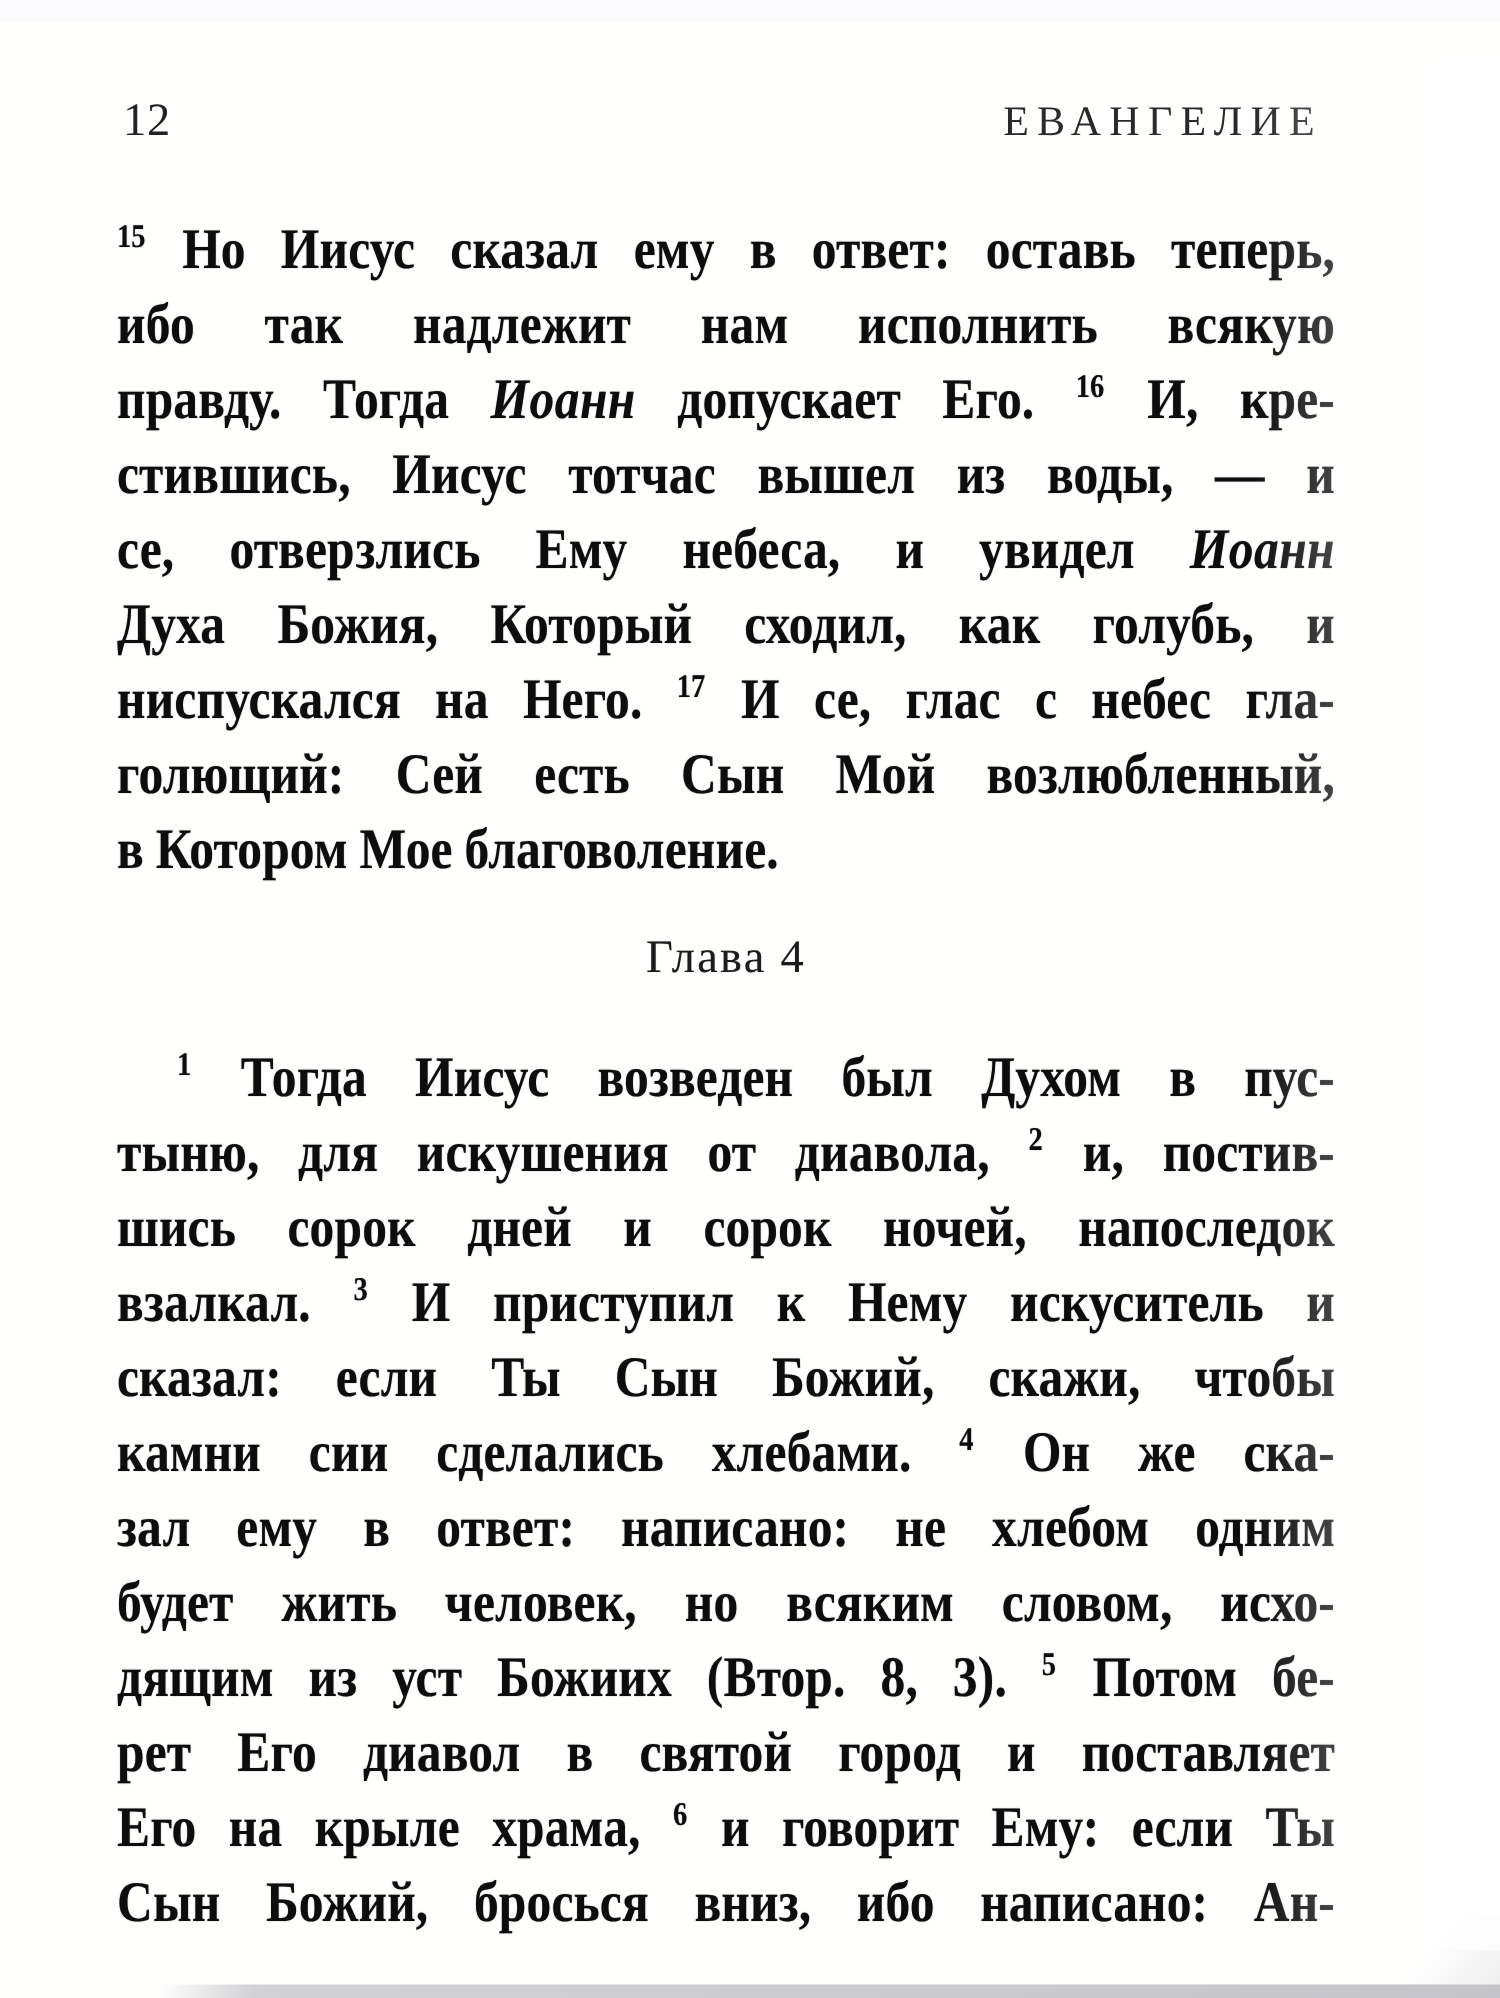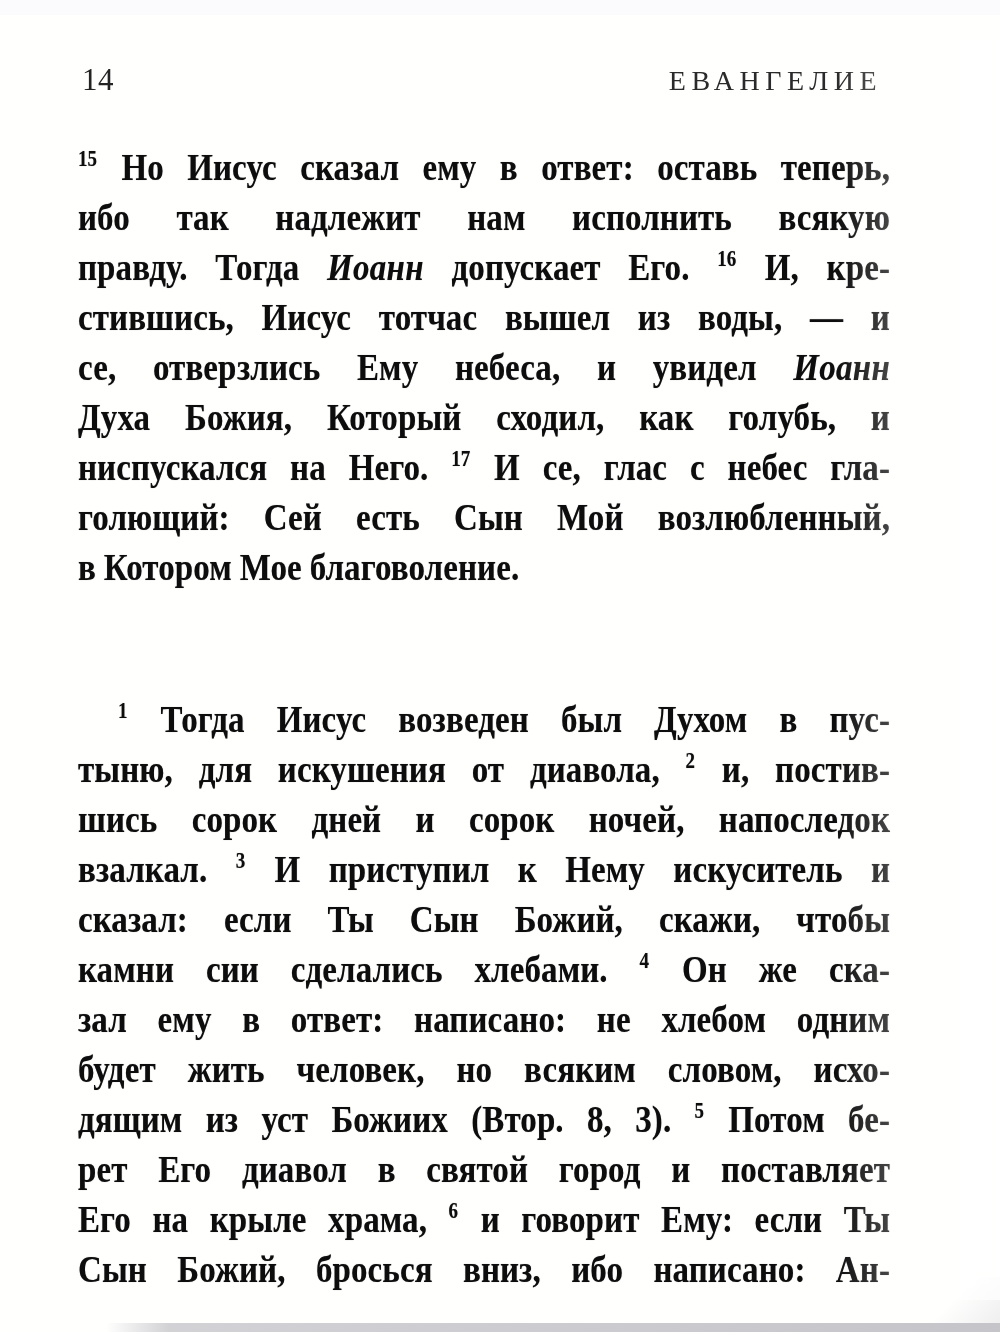--- a/index.html
+++ b/index.html
@@ -60,36 +60,37 @@
   }
 </style>
 </head>
 <body>
 
 <div class="page">
 
   <div class="edge-top"></div>
 
   <div class="header-row">
-    <span class="page-number">14</span>
+    <span class="page-number">12</span>
     <span class="running-title">ЕВАНГЕЛИЕ</span>
   </div>
 
   <div class="textblock" id="para1">
       <div class="line"><span class="v">15</span><span> Но Иисус сказал ему в ответ: оставь теперь,</span></div>
       <div class="line"><span>ибо так надлежит нам исполнить всякую</span></div>
       <div class="line"><span>правду. Тогда </span><i>Иоанн</i><span> допускает Его. </span><span class="v">16</span><span> И, кре-</span></div>
       <div class="line"><span>стившись, Иисус тотчас вышел из воды, — и</span></div>
       <div class="line"><span>се, отверзлись Ему небеса, и увидел </span><i>Иоанн</i></div>
       <div class="line"><span>Духа Божия, Который сходил, как голубь, и</span></div>
       <div class="line"><span>ниспускался на Него. </span><span class="v">17</span><span> И се, глас с небес гла-</span></div>
       <div class="line"><span>голющий: Сей есть Сын Мой возлюбленный,</span></div>
       <div class="line end"><span>в Котором Мое благоволение.</span></div>
     </div>
 
+  <div class="chapter-heading">Глава 4</div>
 
   <div class="textblock" id="para2">
       <div class="line indent"><span class="v">1</span><span> Тогда Иисус возведен был Духом в пус-</span></div>
       <div class="line"><span>тыню, для искушения от диавола, </span><span class="v">2</span><span> и, постив-</span></div>
       <div class="line"><span>шись сорок дней и сорок ночей, напоследок</span></div>
       <div class="line"><span>взалкал. </span><span class="v">3</span><span> И приступил к Нему искуситель и</span></div>
       <div class="line"><span>сказал: если Ты Сын Божий, скажи, чтобы</span></div>
       <div class="line"><span>камни сии сделались хлебами. </span><span class="v">4</span><span> Он же ска-</span></div>
       <div class="line"><span>зал ему в ответ: написано: не хлебом одним</span></div>
       <div class="line"><span>будет жить человек, но всяким словом, исхо-</span></div>

